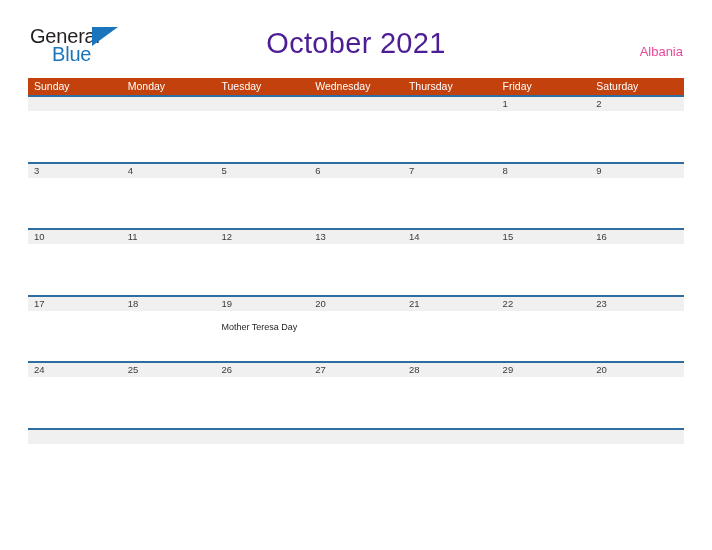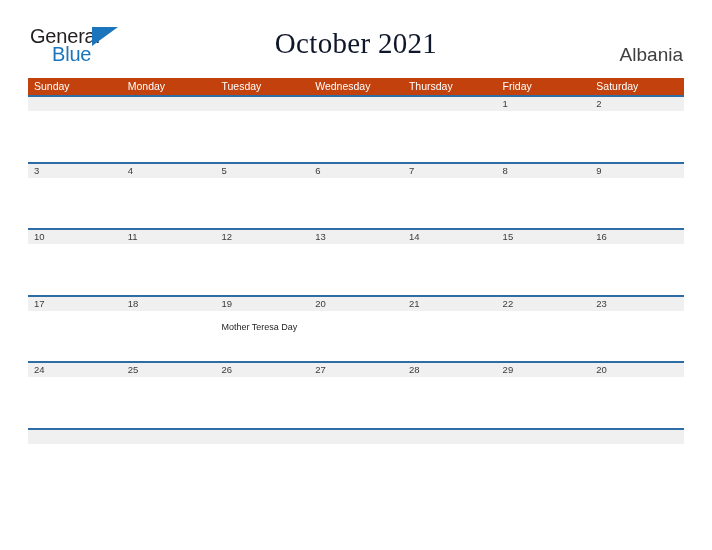--- a/index.html
+++ b/index.html
@@ -61,31 +61,31 @@
     border-left: 26px solid #1b75bc;
     border-bottom: 19px solid transparent;
   }
   .month-title {
     position: absolute;
     left: 0;
     right: 0;
     top: 27px;
     text-align: center;
     font-size: 29px;
-    color: #0f172a;
+    color: #4c1d95;
     font-weight: normal;
     letter-spacing: 0.3px;
-    font-family: Liberation Serif, serif;
+    font-family: Liberation Sans, sans-serif;
   }
   .country {
     position: absolute;
     right: 29px;
     top: 44px;
-    font-size: 19px;
-    color: #404040;
+    font-size: 13px;
+    color: #ec4899;
   }
 
   
   .calendar {
     position: absolute;
     left: 28px;
     top: 78px;
     width: 656px;
   }
   .weekday-row {

